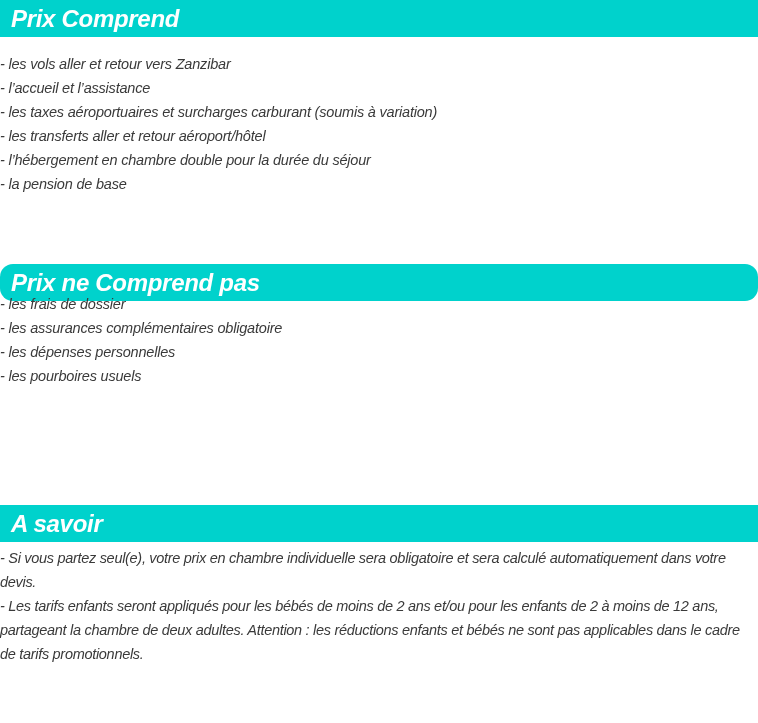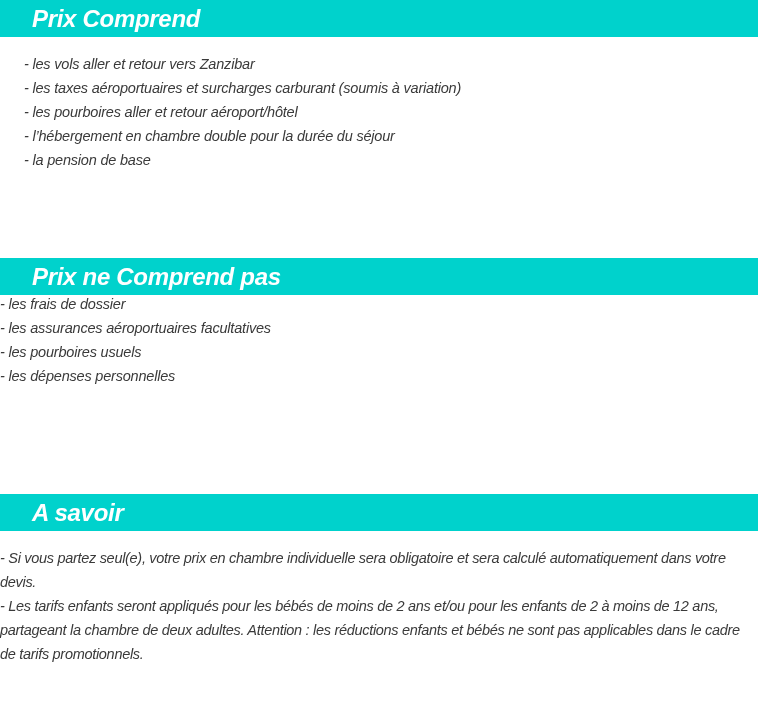--- a/index.html
+++ b/index.html
@@ -1,47 +1,48 @@
 <!DOCTYPE html>
 <html><head>
   <meta charset="utf-8">
   <style>
     html, body { margin: 0; padding: 0; background: #ffffff; }
     body { width: 758px; height: 723px; overflow: hidden; position: relative;
       font-family: "Liberation Sans", sans-serif; }
     .header { position: absolute; left: 0; width: 758px; height: 37px; background: #00d2cc; }
-    .header h2 { margin: 0; padding-left: 32px; color: #ffffff; font-style: italic; font-weight: bold;
+    .header h2 { margin: 0; padding-left: 11px; color: #ffffff; font-style: italic; font-weight: bold;
       font-size: 24px; line-height: 37px; letter-spacing: -0.3px; font-family: "Liberation Sans", sans-serif; }
     .list { position: absolute; left: 0; margin: 0; padding: 0; list-style: none; }
     .list li { font-style: italic; font-size: 14.5px; color: #3a3a3a; line-height: 24px; white-space: nowrap;
       letter-spacing: -0.2px; }
     .para { position: absolute; left: 0; width: 756px; margin: 0; font-style: italic; font-size: 14.5px;
       color: #3a3a3a; line-height: 24px; letter-spacing: -0.3px; }
   </style>
 </head>
 <body>
 
 <div class="header" style="top:0;">
   <h2>Prix Comprend</h2>
 </div>
-<ul class="list" style="top:52px;margin-left:24px;">
+<ul class="list" style="top:52px;">
   <li>- les vols aller et retour vers Zanzibar</li>
+  <li>- l’accueil et l’assistance</li>
   <li>- les taxes aéroportuaires et surcharges carburant (soumis à variation)</li>
-  <li>- les pourboires aller et retour aéroport/hôtel</li>
+  <li>- les transferts aller et retour aéroport/hôtel</li>
   <li>- l’hébergement en chambre double pour la durée du séjour</li>
   <li>- la pension de base</li>
 </ul>
 
-<div class="header" style="top:258px;">
+<div class="header" style="top:264px;border-radius:13px;">
   <h2>Prix ne Comprend pas</h2>
 </div>
 <ul class="list" style="top:292px;">
   <li>- les frais de dossier</li>
-  <li>- les assurances aéroportuaires facultatives</li>
+  <li>- les assurances complémentaires obligatoire</li>
+  <li>- les dépenses personnelles</li>
   <li>- les pourboires usuels</li>
-  <li>- les dépenses personnelles</li>
 </ul>
 
-<div class="header" style="top:494px;">
+<div class="header" style="top:505px;">
   <h2>A savoir</h2>
 </div>
 <p class="para" style="top:546px;">- Si vous partez seul(e), votre prix en chambre individuelle sera obligatoire et sera calculé automatiquement dans votre devis.</p>
 <p class="para" style="top:594px;">- Les tarifs enfants seront appliqués pour les bébés de moins de 2 ans et/ou pour les enfants de 2 à moins de 12 ans, partageant la chambre de deux adultes. Attention : les réductions enfants et bébés ne sont pas applicables dans le cadre de tarifs promotionnels.</p>
 
 </body></html>

